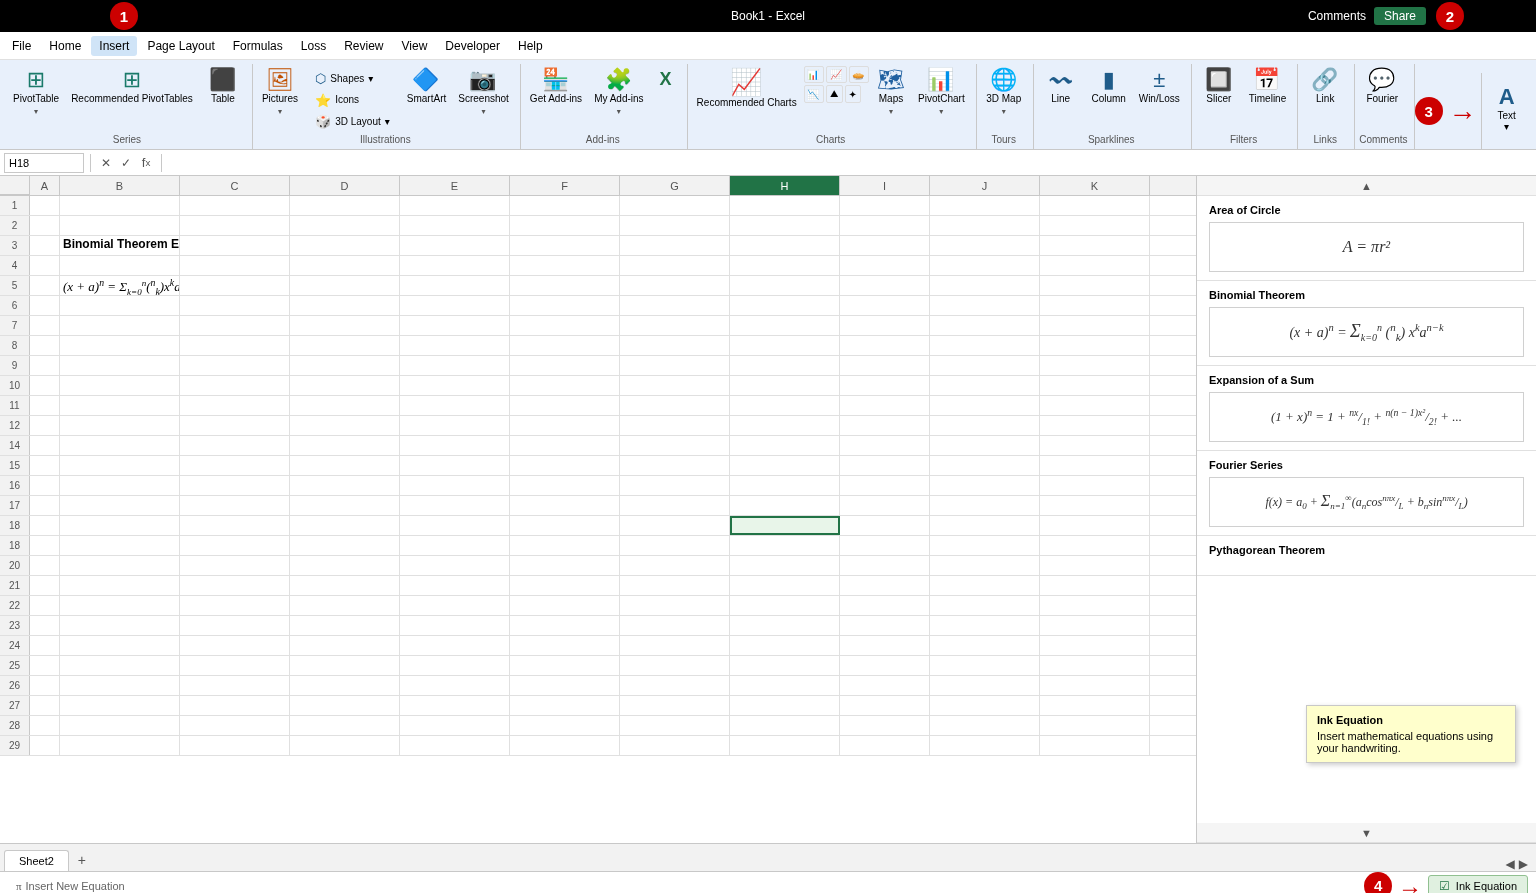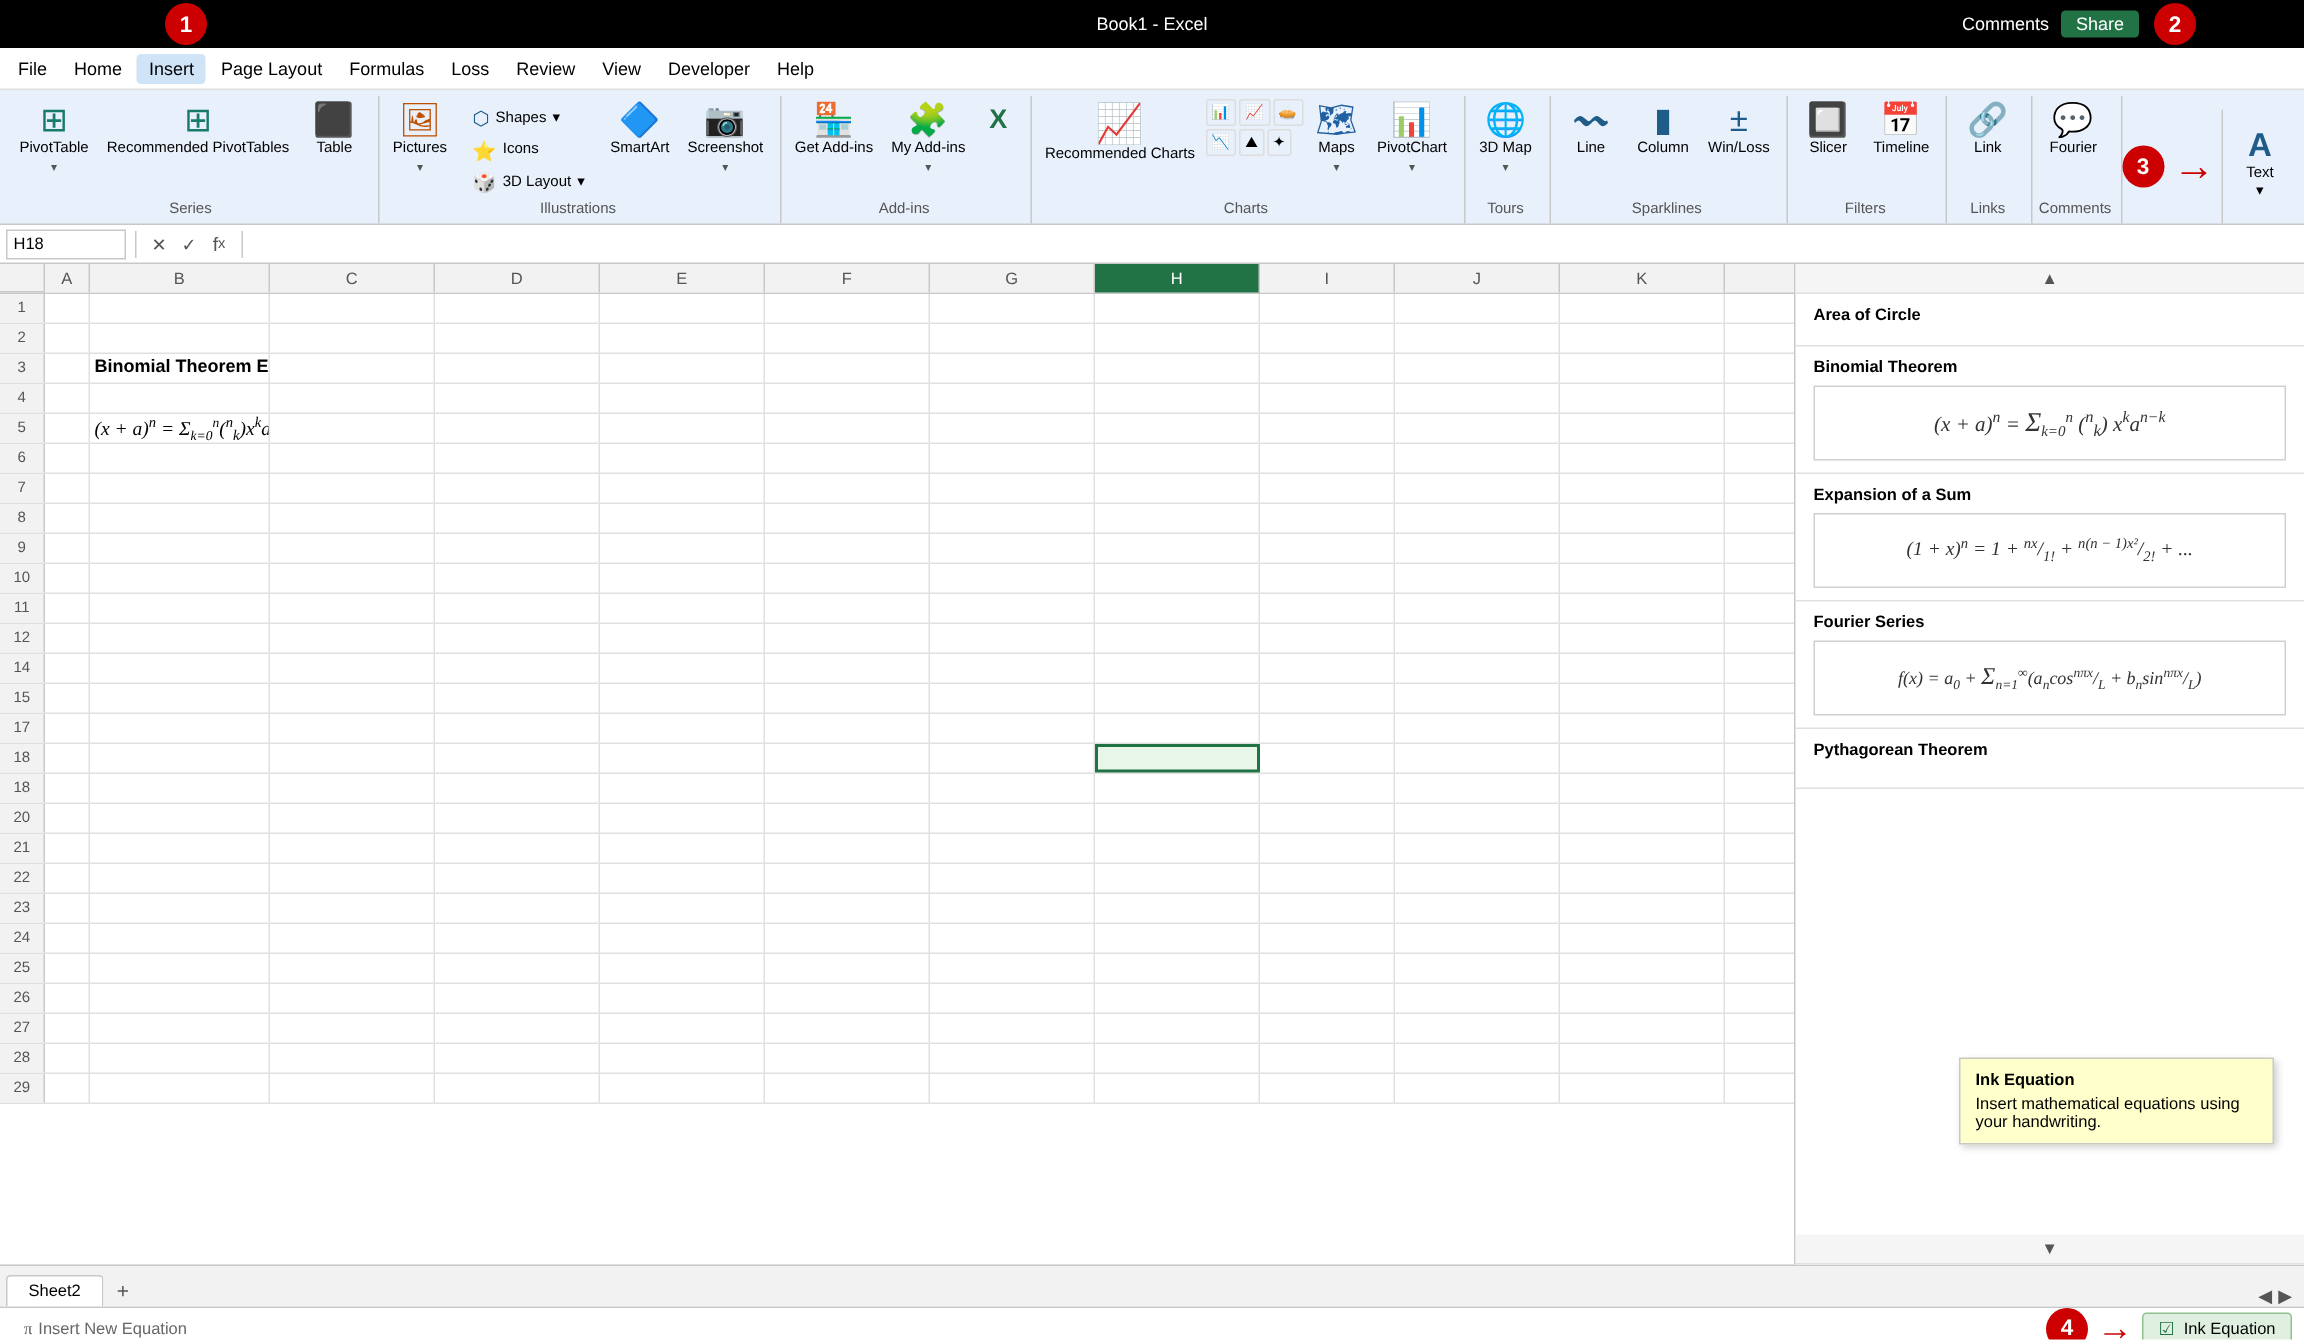--- a/index.html
+++ b/index.html
@@ -868,20 +868,34 @@
           <div class="grid-cell" style="width: 110px; min-width: 110px;"></div>
           <div class="grid-cell" style="width: 110px; min-width: 110px;"></div>
           <div class="grid-cell" style="width: 110px; min-width: 110px;"></div>
           <div class="grid-cell" style="width: 110px; min-width: 110px;"></div>
           <div class="grid-cell" style="width: 110px; min-width: 110px;"></div>
           <div class="grid-cell" style="width: 90px; min-width: 90px;"></div>
           <div class="grid-cell" style="width: 110px; min-width: 110px;"></div>
           <div class="grid-cell" style="width: 110px; min-width: 110px;"></div>
         </div>
         <div class="grid-row">
+          <div class="row-header">16</div>
+          <div class="grid-cell" style="width: 30px; min-width: 30px;"></div>
+          <div class="grid-cell" style="width: 120px; min-width: 120px;"></div>
+          <div class="grid-cell" style="width: 110px; min-width: 110px;"></div>
+          <div class="grid-cell" style="width: 110px; min-width: 110px;"></div>
+          <div class="grid-cell" style="width: 110px; min-width: 110px;"></div>
+          <div class="grid-cell" style="width: 110px; min-width: 110px;"></div>
+          <div class="grid-cell" style="width: 110px; min-width: 110px;"></div>
+          <div class="grid-cell" style="width: 110px; min-width: 110px;"></div>
+          <div class="grid-cell" style="width: 90px; min-width: 90px;"></div>
+          <div class="grid-cell" style="width: 110px; min-width: 110px;"></div>
+          <div class="grid-cell" style="width: 110px; min-width: 110px;"></div>
+        </div>
+        <div class="grid-row">
           <div class="row-header">17</div>
           <div class="grid-cell" style="width: 30px; min-width: 30px;"></div>
           <div class="grid-cell" style="width: 120px; min-width: 120px;"></div>
           <div class="grid-cell" style="width: 110px; min-width: 110px;"></div>
           <div class="grid-cell" style="width: 110px; min-width: 110px;"></div>
           <div class="grid-cell" style="width: 110px; min-width: 110px;"></div>
           <div class="grid-cell" style="width: 110px; min-width: 110px;"></div>
           <div class="grid-cell" style="width: 110px; min-width: 110px;"></div>
           <div class="grid-cell" style="width: 110px; min-width: 110px;"></div>
           <div class="grid-cell" style="width: 90px; min-width: 90px;"></div>
@@ -1057,20 +1071,23 @@
           <div class="grid-cell" style="width: 110px; min-width: 110px;"></div>
         </div>
       </div>
   </div>
 
   <div class="equation-panel">
     <div class="eq-scroll-btn">▲</div>
 
     <div class="eq-item">
       <div class="eq-title">Area of Circle</div>
+      <div class="eq-formula-box math">
+        <span style="font-family:'Times New Roman',serif;font-style:italic;font-size:16px;">A = πr²</span>
+      </div>
     </div>
 
     <div class="eq-item">
       <div class="eq-title">Binomial Theorem</div>
       <div class="eq-formula-box math">
         <span style="font-family:'Times New Roman',serif;font-style:italic;font-size:14px;">
           (x + a)<sup>n</sup> = <span style="font-size:18px;">Σ</span><sub style="font-size:10px;">k=0</sub><sup style="font-size:10px;">n</sup> <span>(</span><sup style="font-size:11px;">n</sup><sub style="font-size:11px;">k</sub><span>)</span> x<sup>k</sup>a<sup>n−k</sup>
         </span>
       </div>
     </div>

